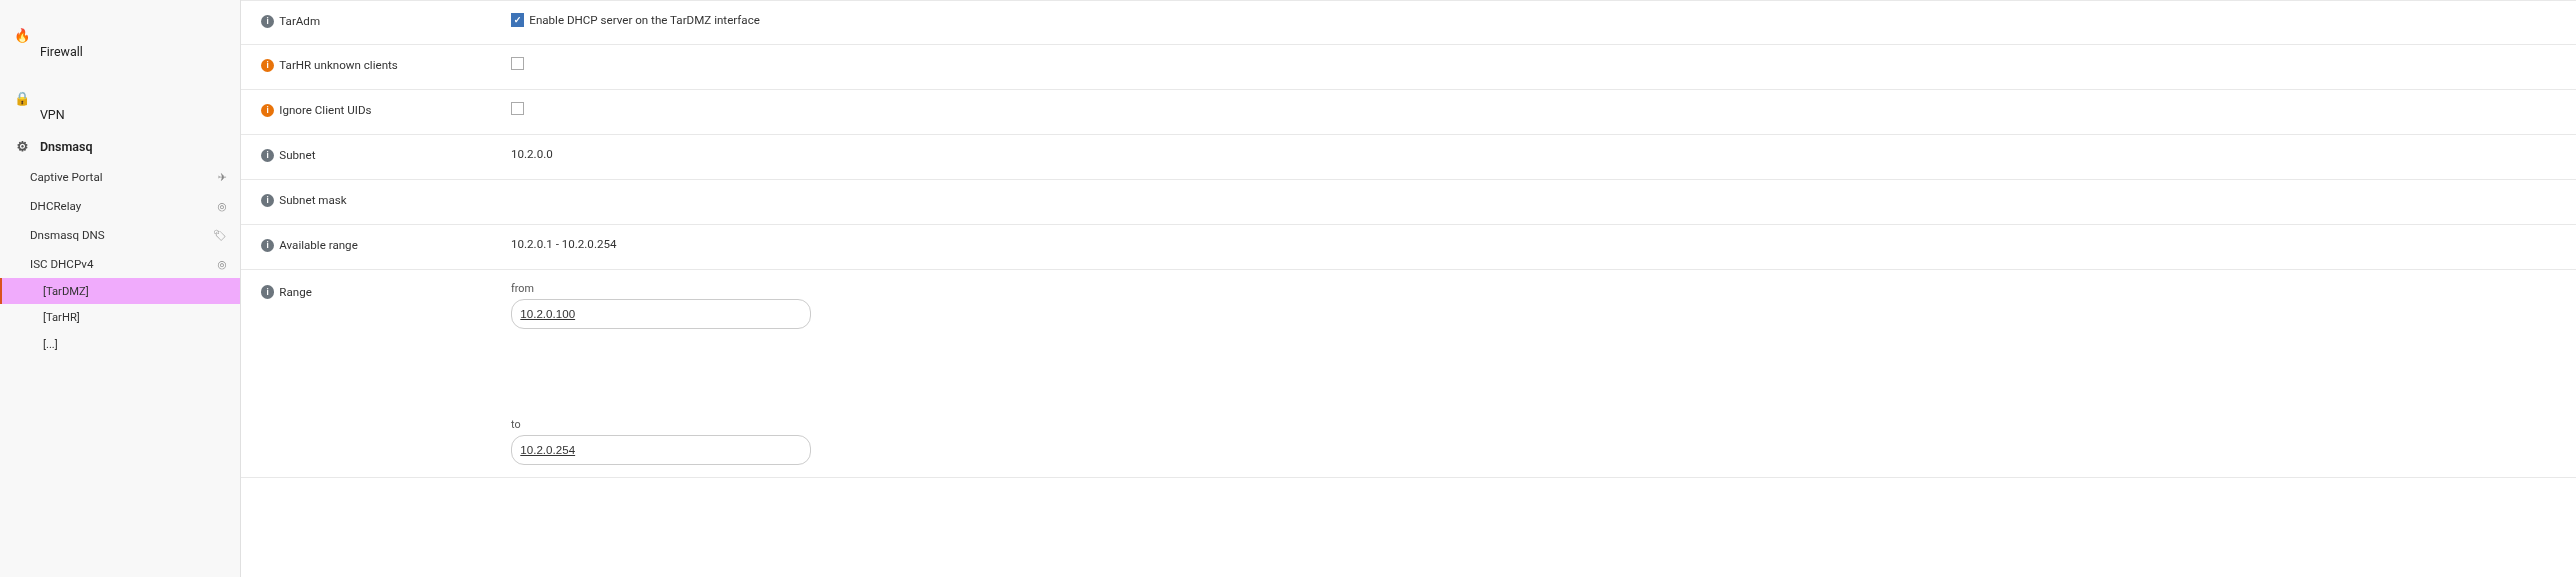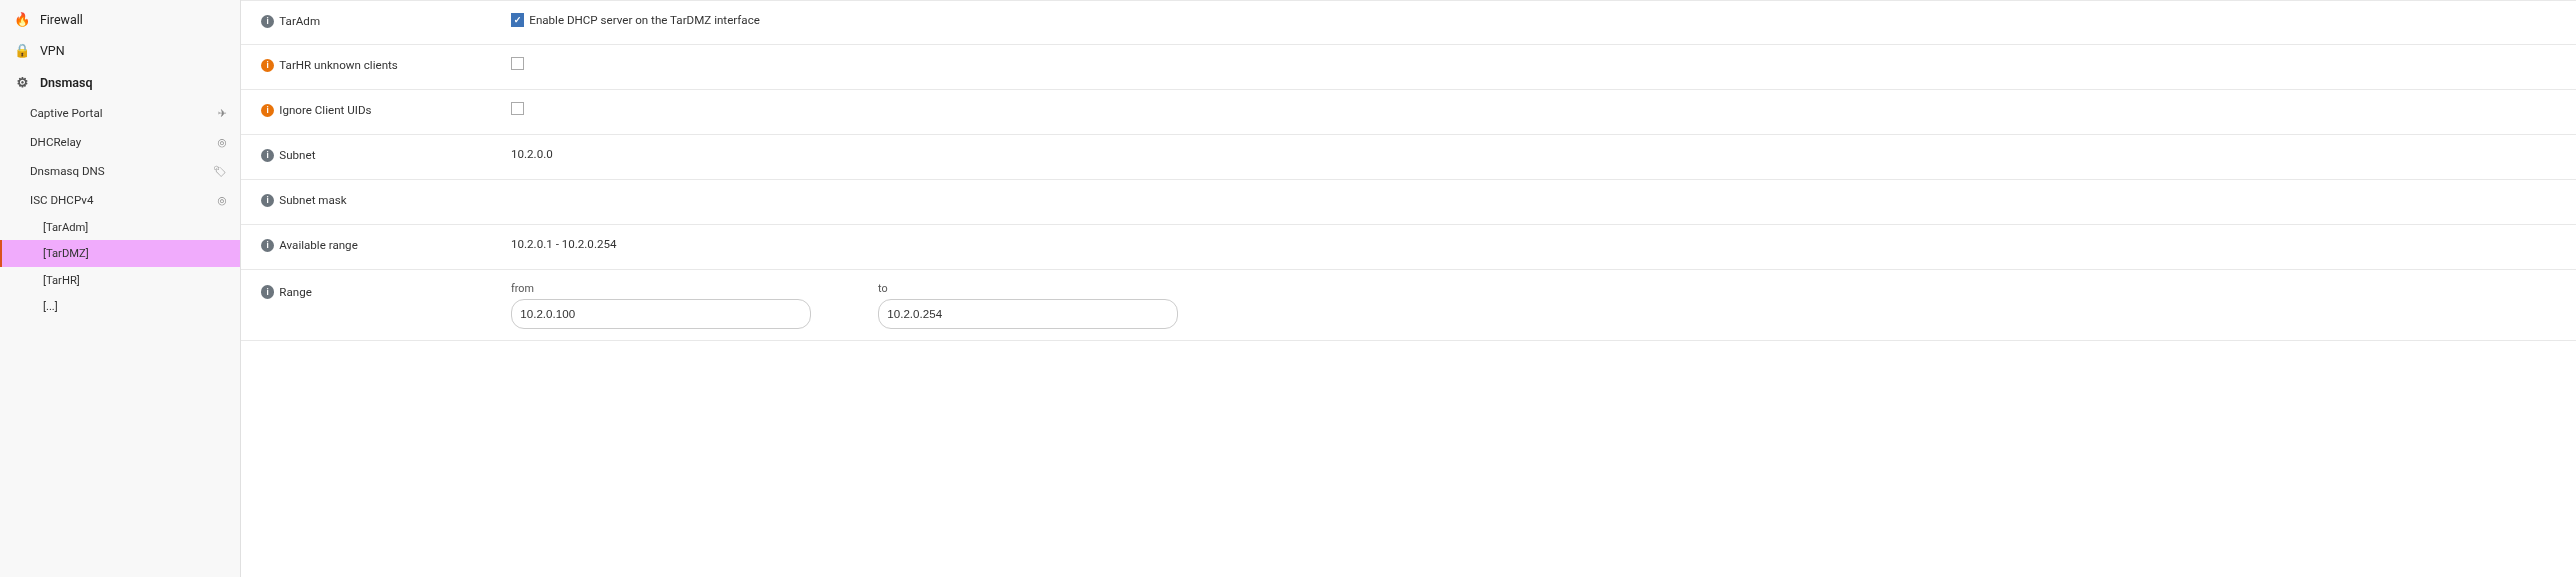--- a/index.html
+++ b/index.html
@@ -37,20 +37,21 @@
       width: 18.3px;
       margin-right: 8.3px;
       display: flex;
       align-items: center;
       justify-content: center;
       font-size: 13.3px;
       color: #555;
     }
     .sidebar-item .label {
       flex: 1;
+      margin-top: 32px;
     }
 
     
     .sidebar-section {
       display: flex;
       align-items: center;
       padding: 8.3px 13.3px;
       font-size: 12.5px;
       font-weight: 600;
       color: #222;
@@ -192,20 +193,21 @@
     }
     .range-input {
       width: 300px;
       height: 30px;
       border: 0.8px solid #ccc;
       border-radius: 13px;
       padding: 0 8.3px;
       font-size: 11.6px;
       color: #333;
       outline: none;
+      text-decoration: underline;
     }
   </style>
 </head>
 <body>
 
 <nav class="sidebar">
 
   <div class="sidebar-item">
     <span class="icon">🔥</span>
     <span class="label">Firewall</span>
@@ -235,23 +237,20 @@
     <span>Dnsmasq DNS</span>
     <span class="right-icon">🏷</span>
   </div>
 
 
   <div class="sidebar-subitem">
     <span>ISC DHCPv4</span>
     <span class="right-icon">◎</span>
   </div>
 
-  <div class="sidebar-nested">
-    <span>[TarAdm]</span>
-  </div>
 
   <div class="sidebar-nested active">
     <span>[TarDMZ]</span>
   </div>
 
   <div class="sidebar-nested">
     <span>[TarHR]</span>
   </div>
 
   <div class="sidebar-nested">
@@ -321,21 +320,21 @@
       <span>10.2.0.1 - 10.2.0.254</span>
     </div>
   </div>
 
   <div class="form-row" style="align-items:flex-start;">
     <div class="form-label" style="padding-top:3.3px;">
       <span class="info-icon">i</span>
       <span>Range</span>
     </div>
     <div class="form-value" style="flex-direction:column; gap:6.7px; align-items:flex-start;">
-      <div style="display:flex; gap: 67px; align-items:flex-start;">
+      <div style="display:flex; gap: 89px; align-items:flex-start;flex-direction:column;">
         <div class="range-field">
           <label>from</label>
           <input type="text" class="range-input" value="10.2.0.100" style="">
         </div>
         <div class="range-field">
           <label>to</label>
           <input type="text" class="range-input" value="10.2.0.254" style="">
         </div>
       </div>
     </div>

